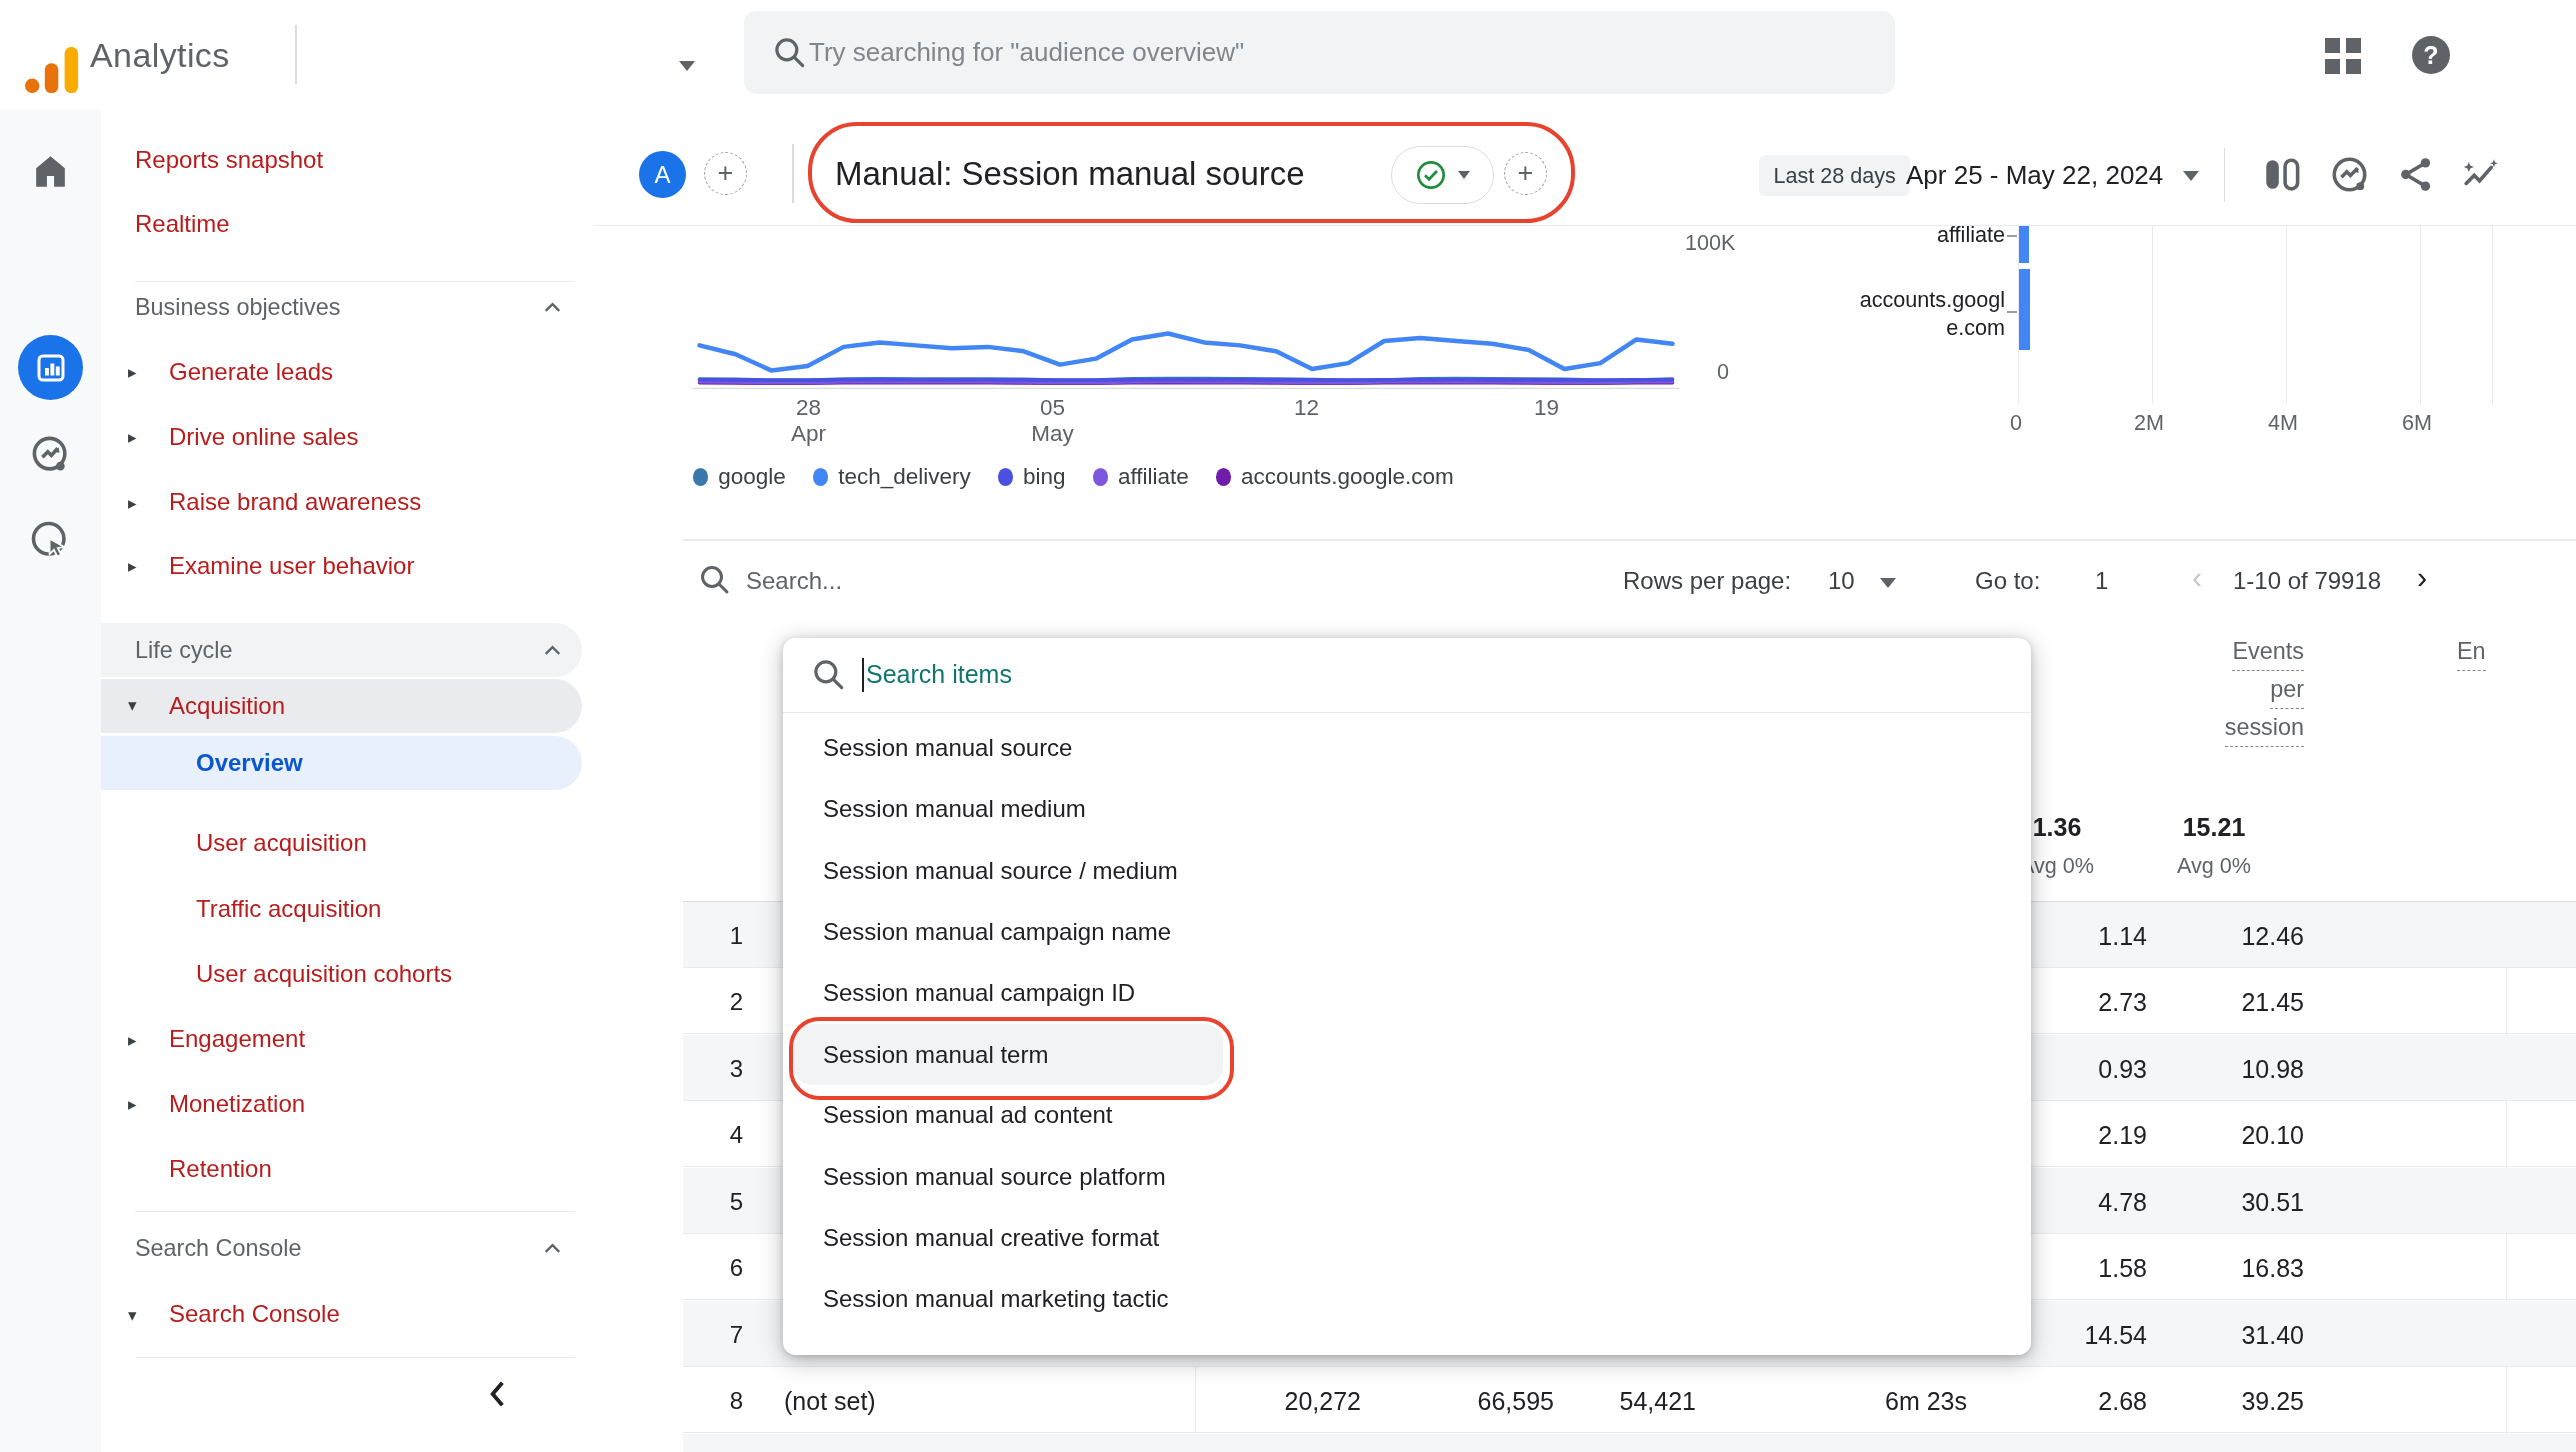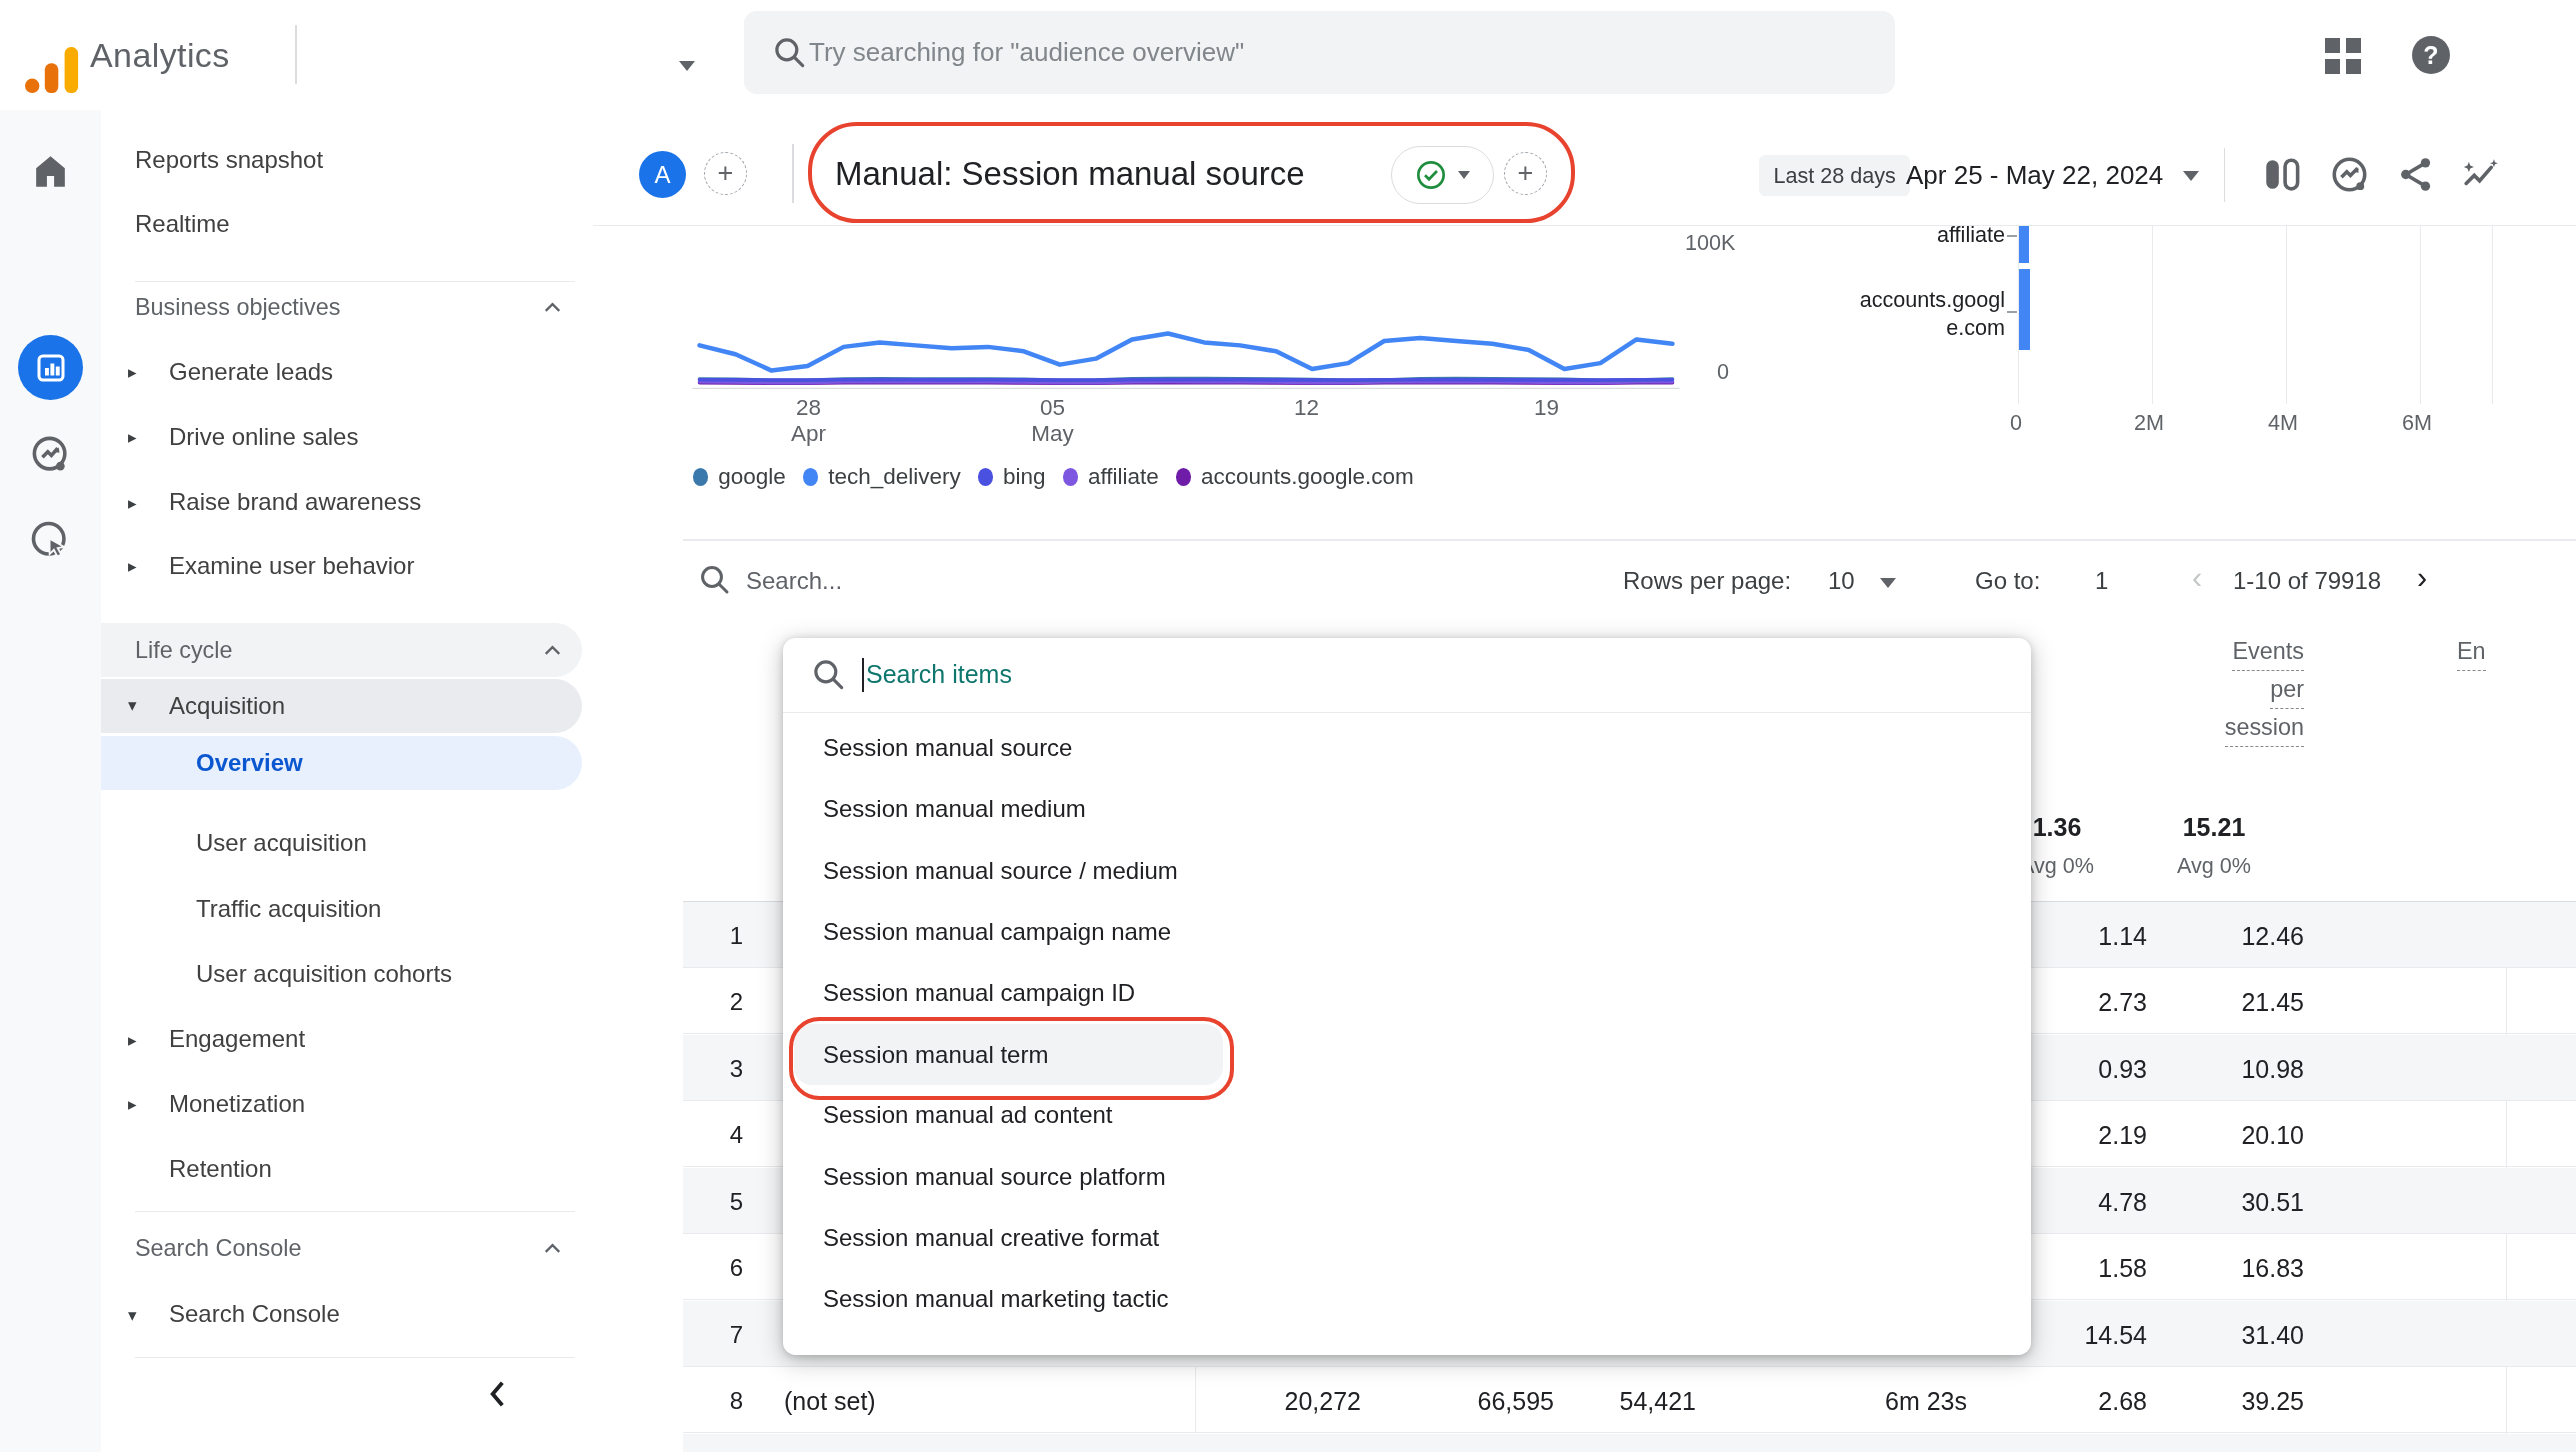--- a/index.html
+++ b/index.html
@@ -16,21 +16,21 @@
   #help-btn{position:absolute;left:2412px;top:36px;width:38px;height:38px;border-radius:50%;background:#5f6368;color:#fff;
     font-size:25px;font-weight:bold;display:flex;align-items:center;justify-content:center;}
   #grid-btn{position:absolute;left:2325px;top:38px;width:36px;height:36px;display:grid;grid-template-columns:15.3px 15.3px;grid-template-rows:15.3px 15.3px;gap:5.4px;}
   #grid-btn div{background:#5f6368;}
   
   #rail{position:absolute;left:0;top:110px;width:101px;height:1343px;background:#f8f9fa;border-right:0.9px solid #e8eaed;}
   .rail-ic{position:absolute;left:29px;width:43px;height:43px;}
   .rail-active{position:absolute;left:18px;top:225px;width:65px;height:65px;border-radius:50%;background:#1a73e8;display:flex;align-items:center;justify-content:center;}
   
   #sidebar{position:absolute;left:101px;top:110px;width:492px;height:1343px;background:#fff;}
-  .side-item{position:absolute;font-size:24px;color:#404040;}
+  .side-item{position:absolute;font-size:24px;color:#b91c1c;}
   .side-head{position:absolute;font-size:23.4px;color:#5f6368;}
   .tree-arrow{position:absolute;font-size:17px;color:#3c4043;}
   .side-div{position:absolute;left:34px;width:440px;height:0.9px;background:#e8eaed;}
   .pill{position:absolute;left:0;width:481px;height:54px;border-radius:0 29px 29px 0;display:flex;align-items:center;}
   
   #rep-head{position:absolute;left:593px;top:110px;width:1983px;height:115px;border-bottom:0.9px solid #e8eaed;background:#fff;}
   .avatar{position:absolute;left:46px;top:41px;width:47px;height:47px;border-radius:50%;background:#1a73e8;color:#fff;
      font-size:24px;display:flex;align-items:center;justify-content:center;}
   .dash-add{position:absolute;top:42px;width:41px;height:41px;border:1.8px dashed #9aa0a6;border-radius:50%;
      color:#5f6368;font-size:27px;display:flex;align-items:center;justify-content:center;font-weight:300;}
@@ -39,21 +39,21 @@
      display:flex;align-items:center;justify-content:center;gap:10.8px;background:#fff;}
   .badge{position:absolute;left:1166px;top:45px;height:41px;background:#f1f3f4;border-radius:6.3px;color:#3c4043;
      font-size:21.6px;display:flex;align-items:center;padding:0 14.4px;}
   .date-range{position:absolute;left:1313px;top:50px;font-size:26px;color:#202124;}
   .tb-ic{position:absolute;top:43px;width:43px;height:43px;}
   
   .annot{position:absolute;border:4.5px solid #e8432e;pointer-events:none;z-index:60;}
   
   .axis-lab{position:absolute;font-size:21.6px;color:#5f6368;}
   .tick{position:absolute;font-size:22.5px;color:#5f6368;text-align:center;width:81px;}
-  #legend{position:absolute;left:693px;top:464px;display:flex;gap:17px;align-items:center;}
+  #legend{position:absolute;left:693px;top:464px;display:flex;gap:27px;align-items:center;}
   .leg-item{display:flex;align-items:center;gap:10px;font-size:22.5px;color:#3c4043;}
   .leg-dot{width:15.3px;height:18px;border-radius:50%;}
   .bgrid{position:absolute;top:226px;width:0.9px;height:178px;background:#e8eaed;}
   .bar{position:absolute;background:#4285f4;}
   .bcat{position:absolute;font-size:21.6px;color:#202124;text-align:right;line-height:28px;}
   .btick{position:absolute;width:10px;height:1.8px;background:#9aa0a6;}
   
   #tbl-controls{position:absolute;left:683px;top:540px;width:1893px;height:86px;font-size:24px;color:#3c4043;}
   #tbl-controls .c{position:absolute;top:27px;}
   .hdr-col{position:absolute;top:7.2px;text-align:right;font-size:23.4px;color:#5f6368;line-height:36px;}

